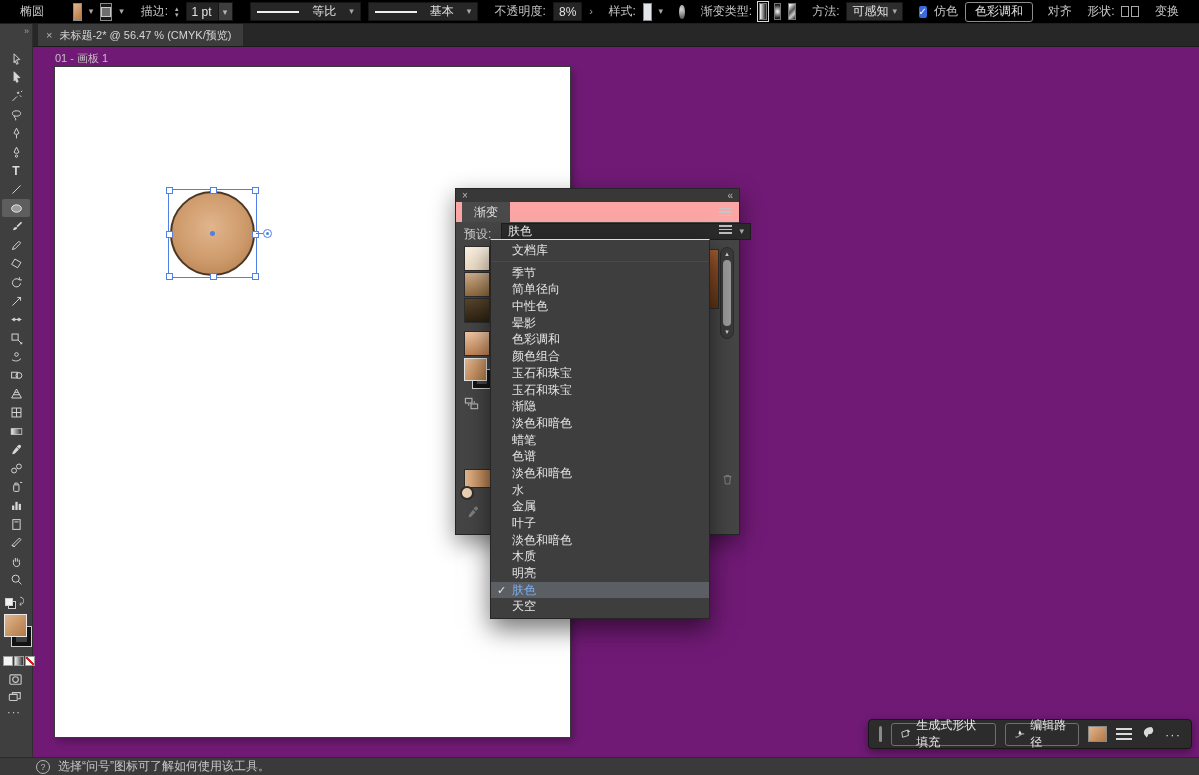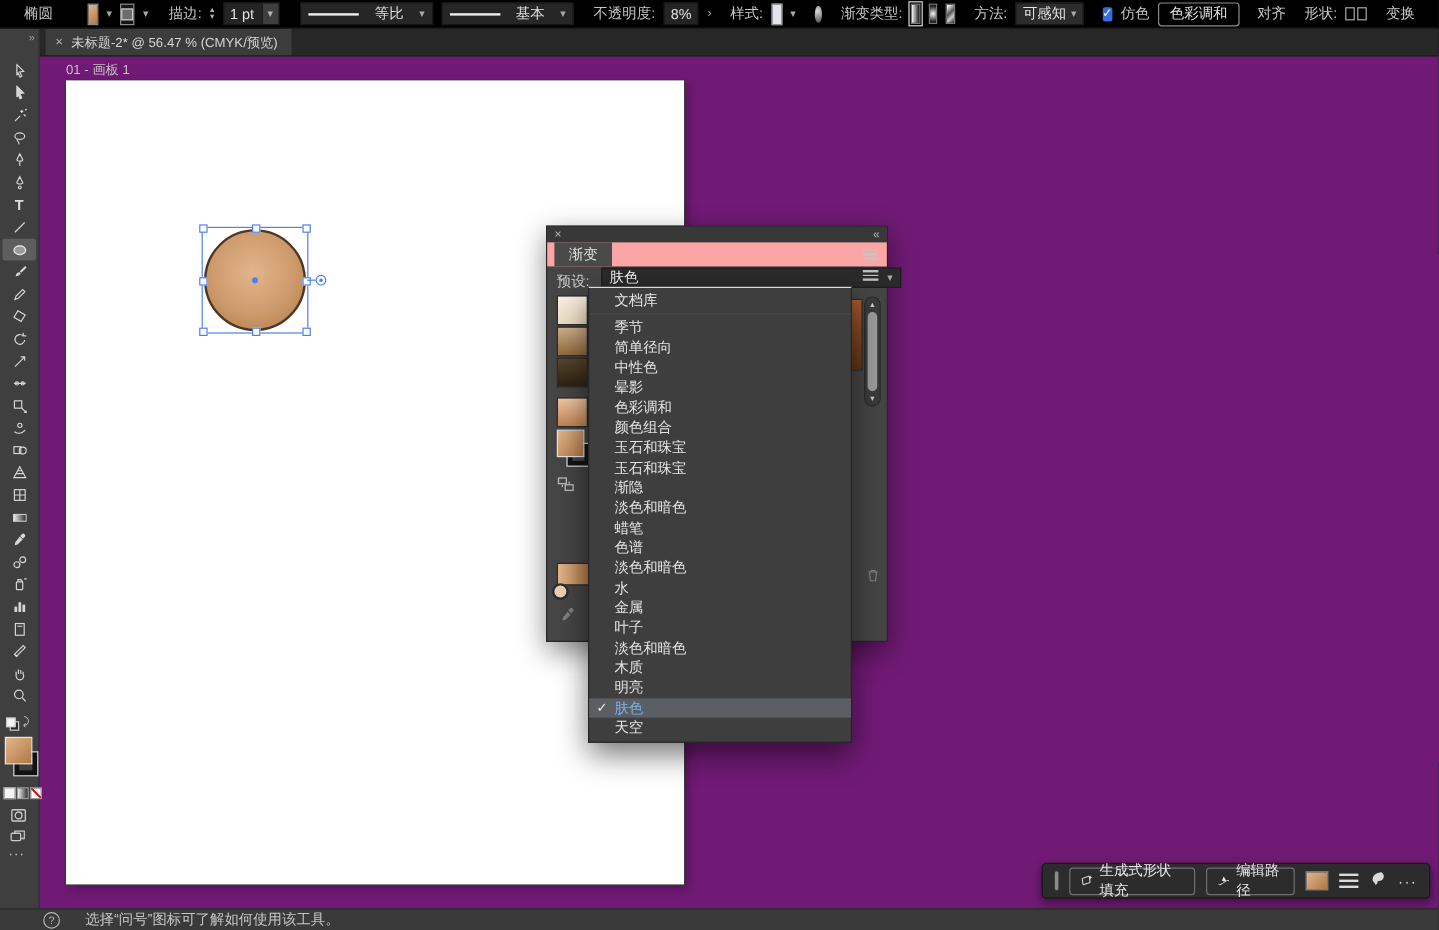--- a/index.html
+++ b/index.html
@@ -120,21 +120,21 @@
           padding:0 8px;color:#e6e6e6;font-size:12px;background:transparent;}
   .tk-swatch{width:20px;height:14px;border:1px solid #8a8a8a;background:linear-gradient(135deg,var(--skin-light),var(--skin-dark));}
   .tk-lines{display:flex;flex-direction:column;gap:2.5px;}
   .tk-lines i{display:block;width:16px;height:2.5px;background:#dadada;}
   .tk-dots{color:#dadada;font-size:13px;letter-spacing:1px;}
   
   .statusbar{left:0;top:757px;width:1199px;height:18px;background:#3a3a3a;border-top:1px solid #2a2a2a;
              display:flex;align-items:center;gap:8px;padding-left:36px;box-sizing:border-box;z-index:50;}
   .q-ico{width:12px;height:12px;border-radius:50%;border:1px solid #b5b5b5;color:#b5b5b5;font-size:9px;
          line-height:12px;text-align:center;}
-  .hint{color:#c7c7c7;font-size:12px;margin-left:13px;}
+  .hint{color:#c7c7c7;font-size:12px;}
 </style>
 </head>
 <body>
 
 <div class="abs topbar">
   <span class="tb-label">椭圆</span>
   <span style="width:40px"></span>
   <span class="swatch-fill"></span>
   <span class="chev">▾</span>
   <span class="swatch-stroke">

